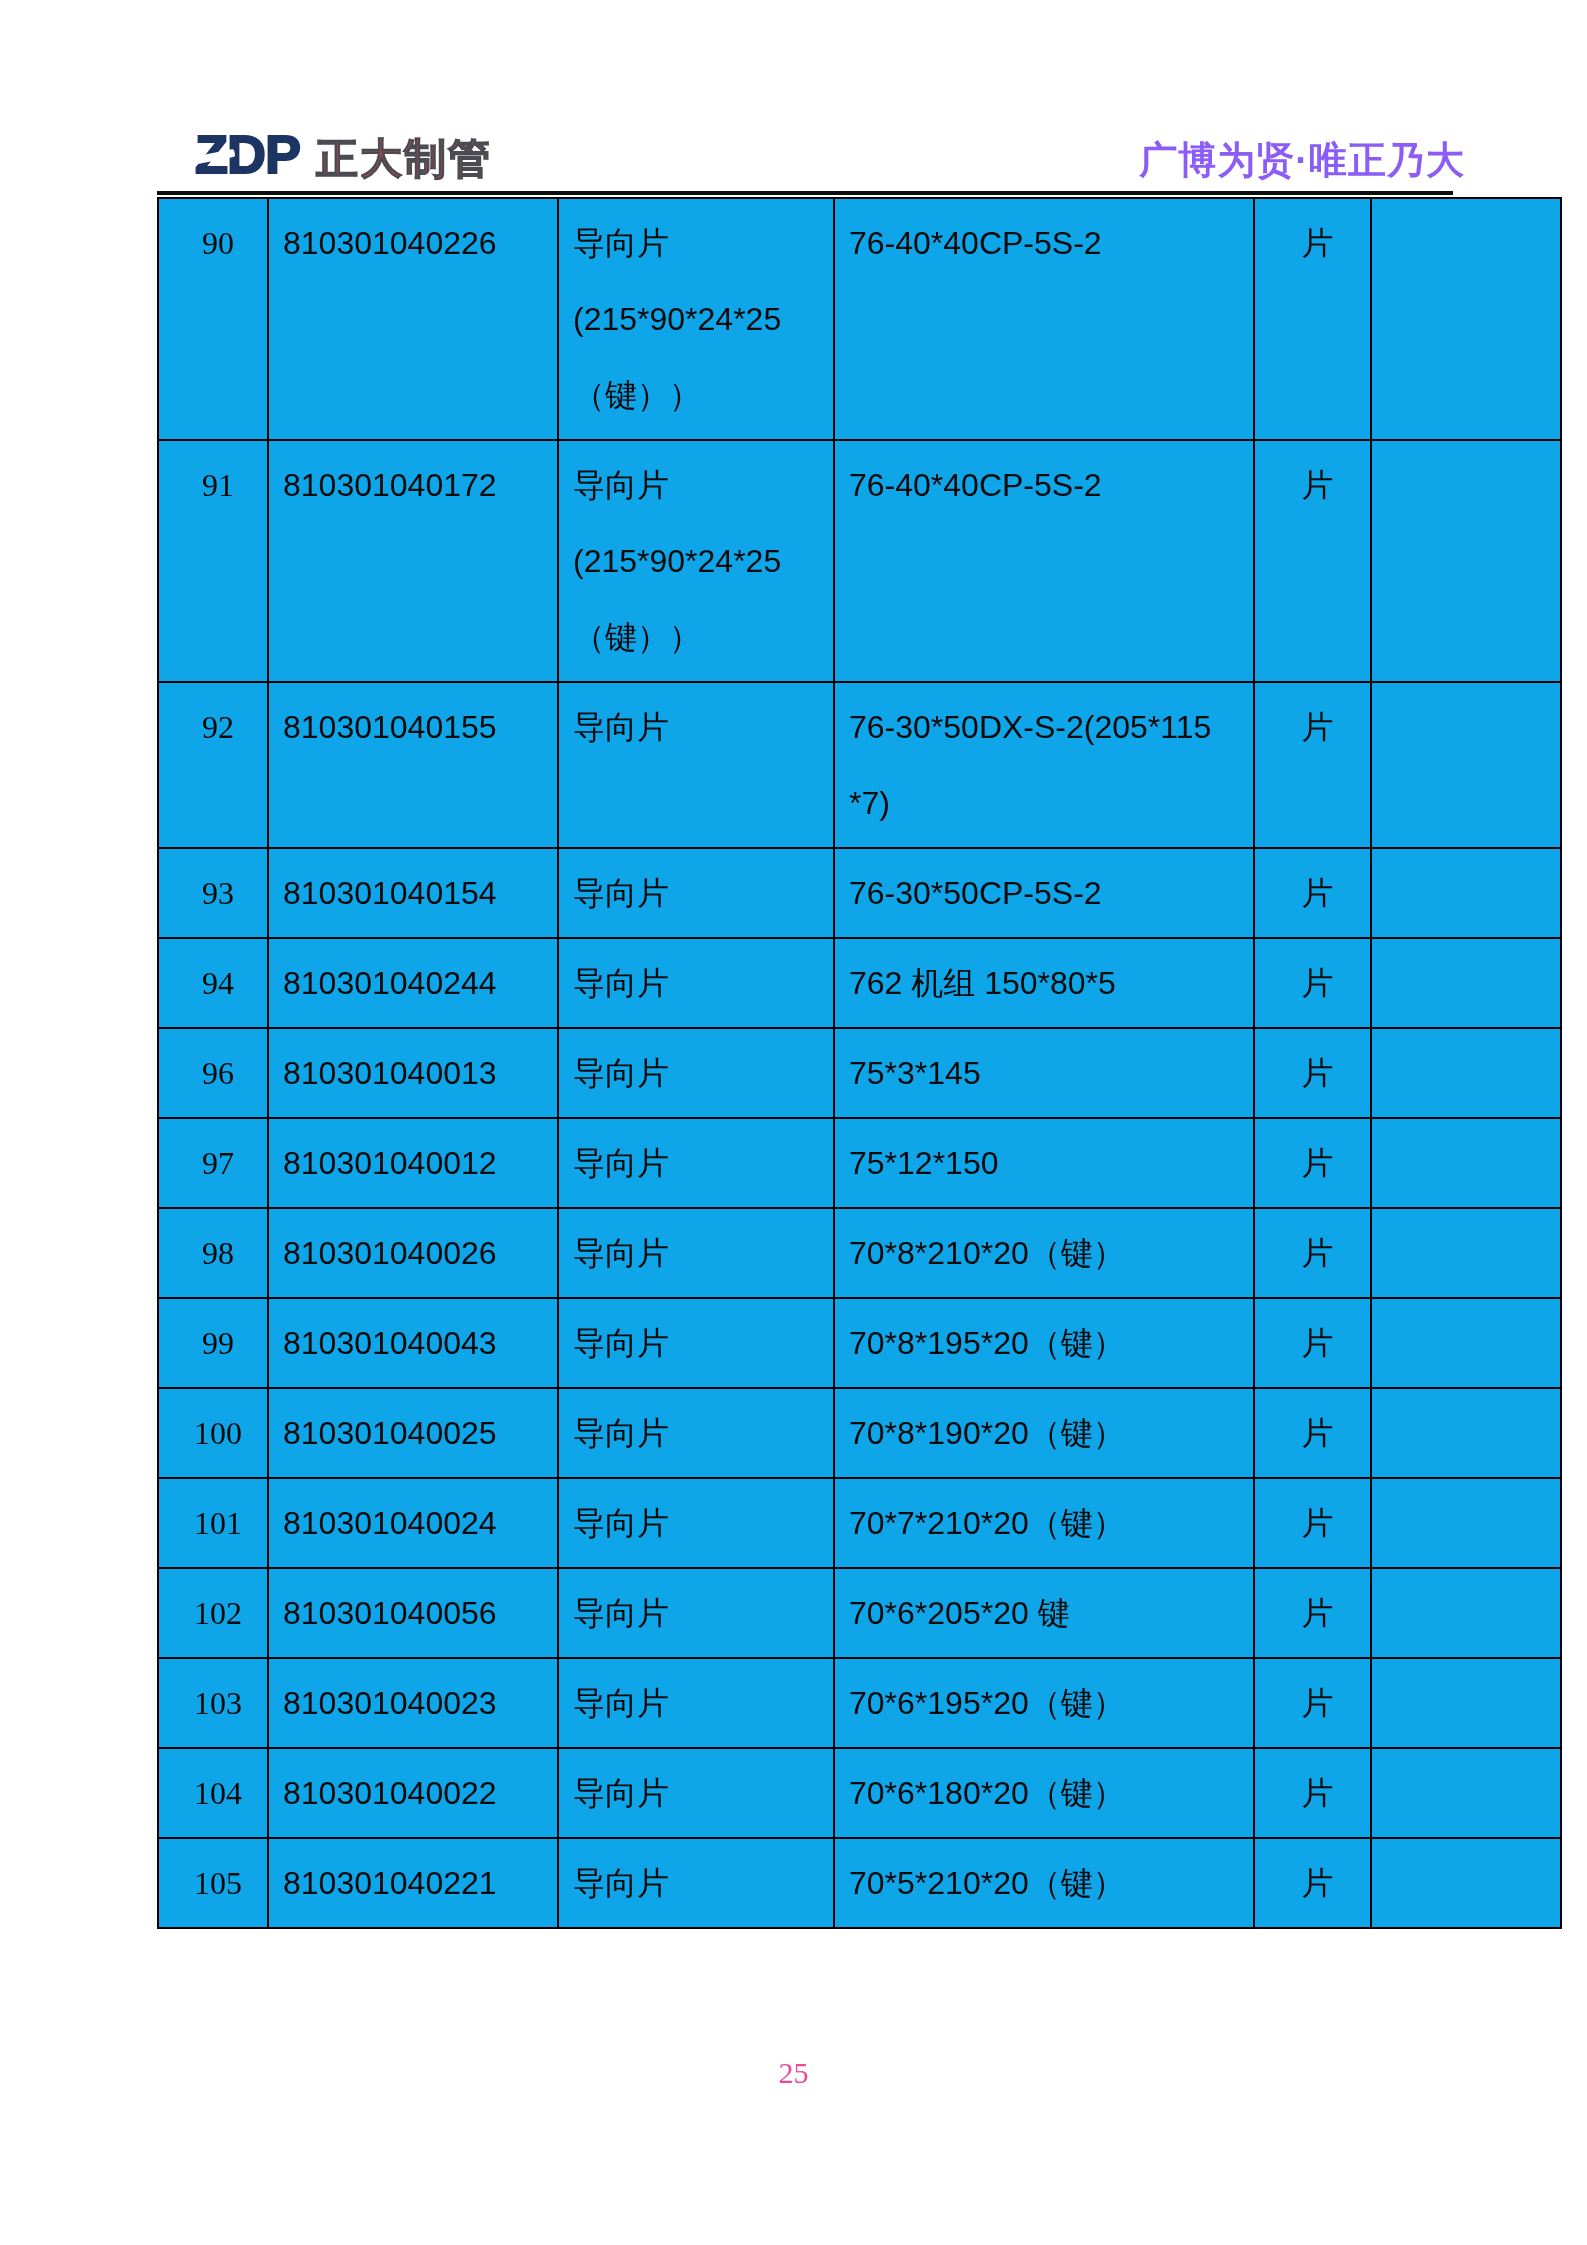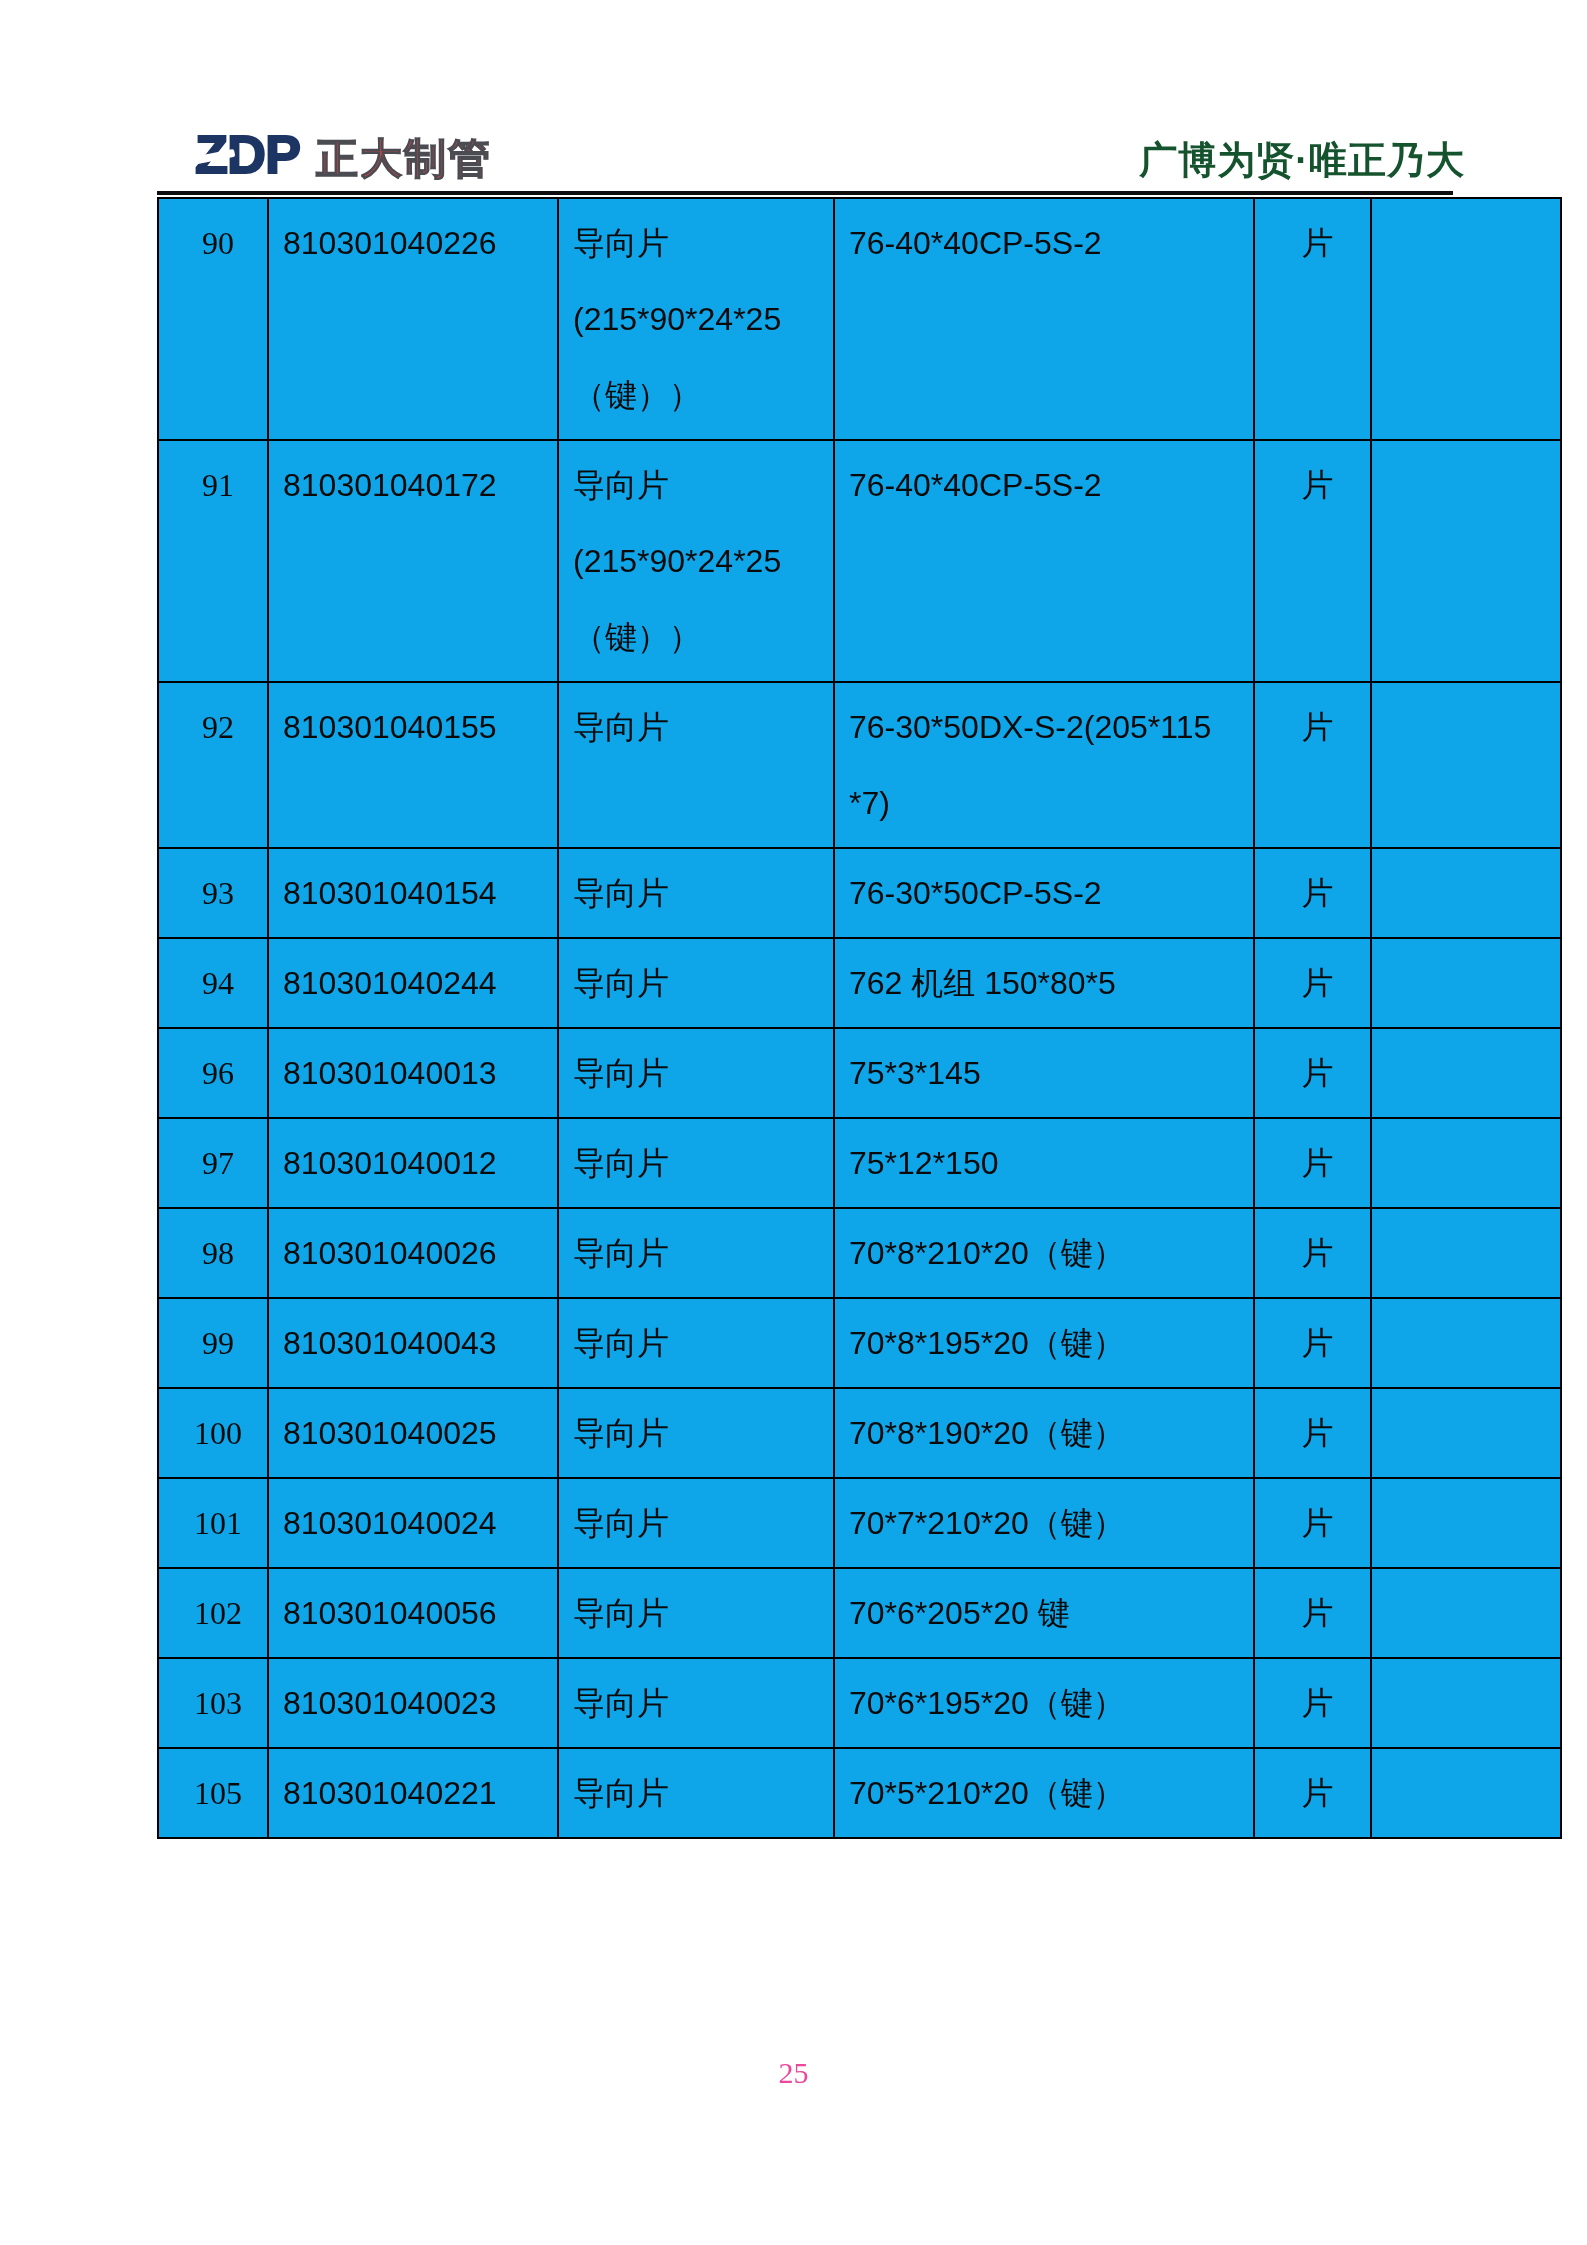--- a/index.html
+++ b/index.html
@@ -34,21 +34,21 @@
   .logo-cn {
     font-size:42px; font-weight:bold; line-height:56px;
     color:#ef4444;
     -webkit-text-stroke:1.2px #4b4b52;
     letter-spacing:2px;
   }
   .slogan {
     position:absolute; right:122px; top:138px;
     font-family:Liberation Sans, sans-serif;
     font-size:38px; line-height:44px; font-weight:bold;
-    color:#14532d;
+    color:#8b5cf6;
     letter-spacing:1px;
     white-space:nowrap;
   }
   .header-rule {
     position:absolute; left:157px; top:191px;
     width:1296px; height:4px; background:#0e0e0e;
   }
 
   
   table.parts {
@@ -215,20 +215,28 @@
     </tr>
         <tr>
       <td class="c-no">103</td>
       <td class="c-code">810301040023</td>
       <td class="c-name">导向片</td>
       <td class="c-spec">70*6*195*20（键）</td>
       <td class="c-unit">片</td>
       <td class="c-note"></td>
     </tr>
         <tr>
+      <td class="c-no">104</td>
+      <td class="c-code">810301040022</td>
+      <td class="c-name">导向片</td>
+      <td class="c-spec">70*6*180*20（键）</td>
+      <td class="c-unit">片</td>
+      <td class="c-note"></td>
+    </tr>
+        <tr>
       <td class="c-no">105</td>
       <td class="c-code">810301040221</td>
       <td class="c-name">导向片</td>
       <td class="c-spec">70*5*210*20（键）</td>
       <td class="c-unit">片</td>
       <td class="c-note"></td>
     </tr>
       </tbody>
   </table>
 

